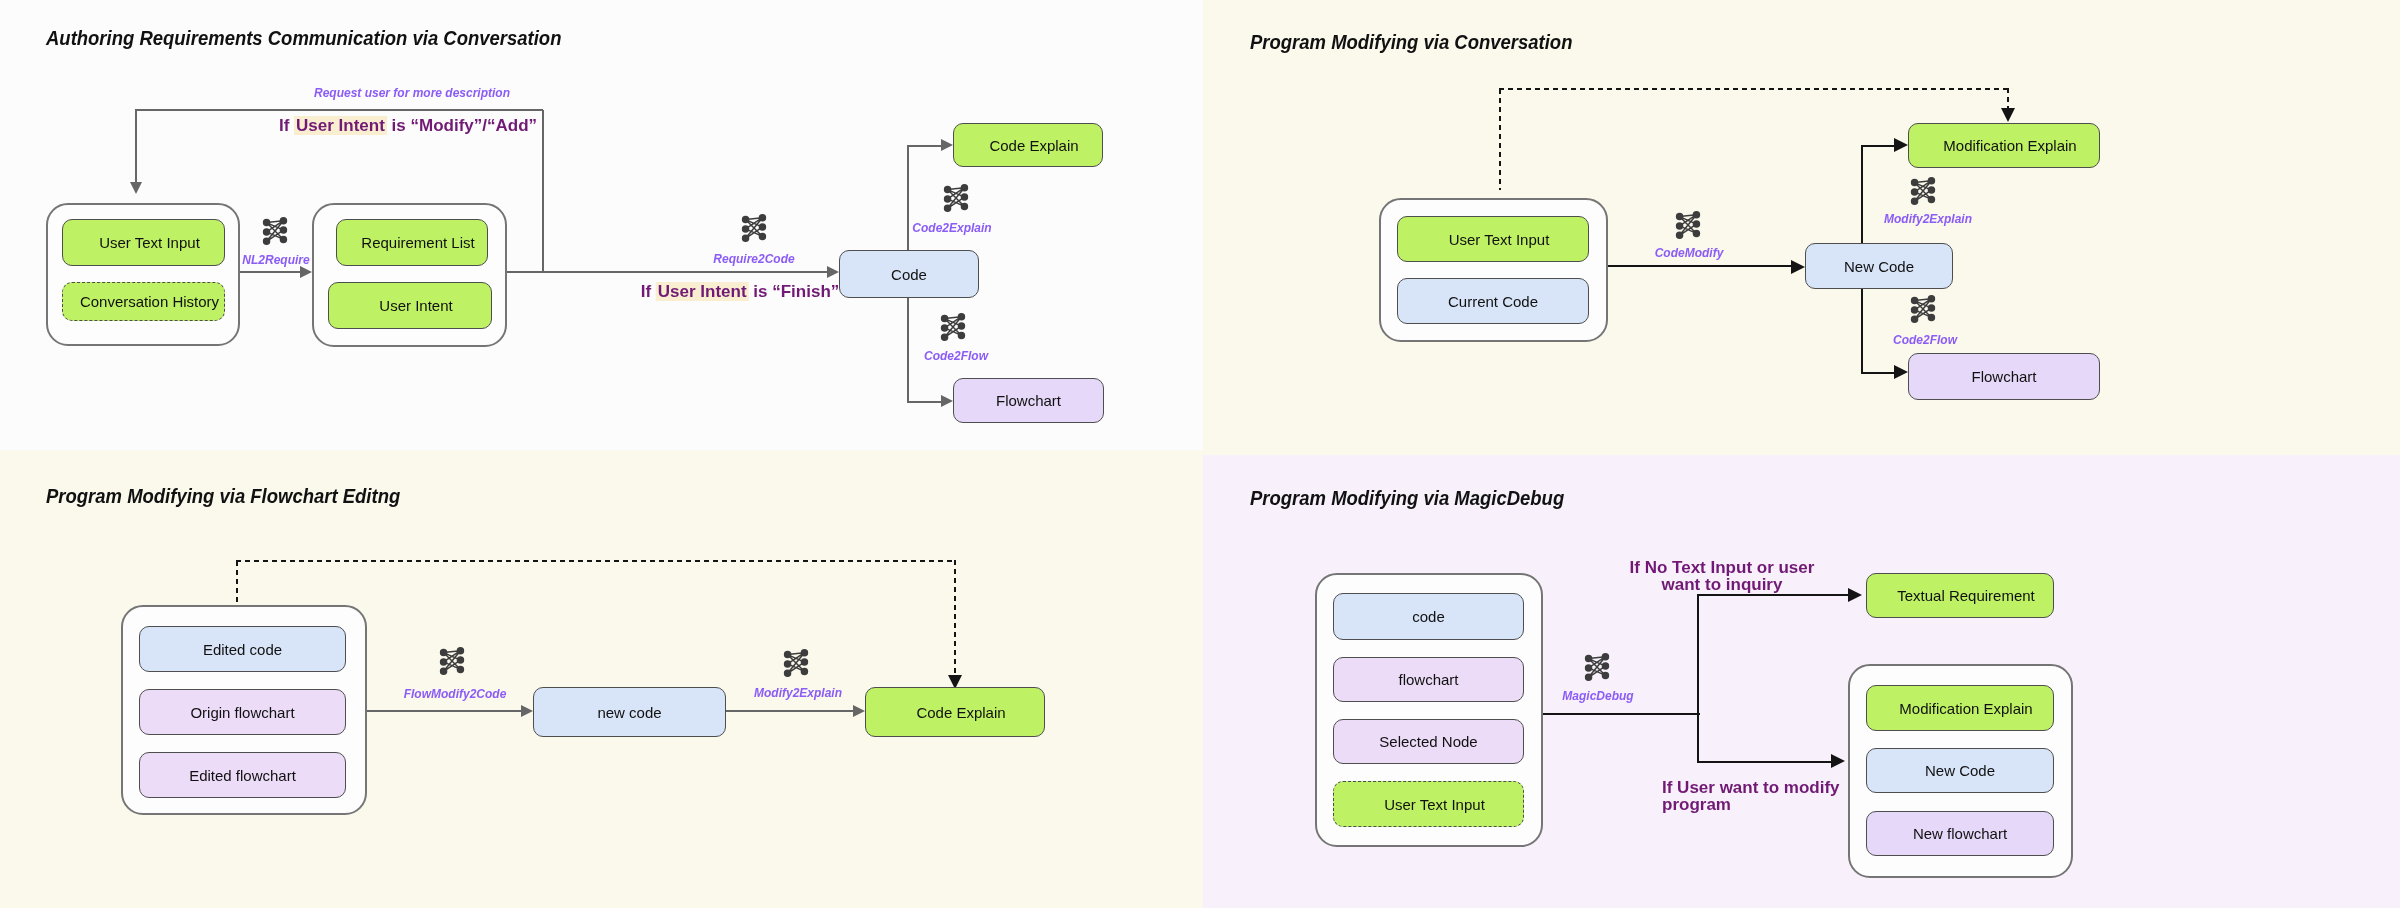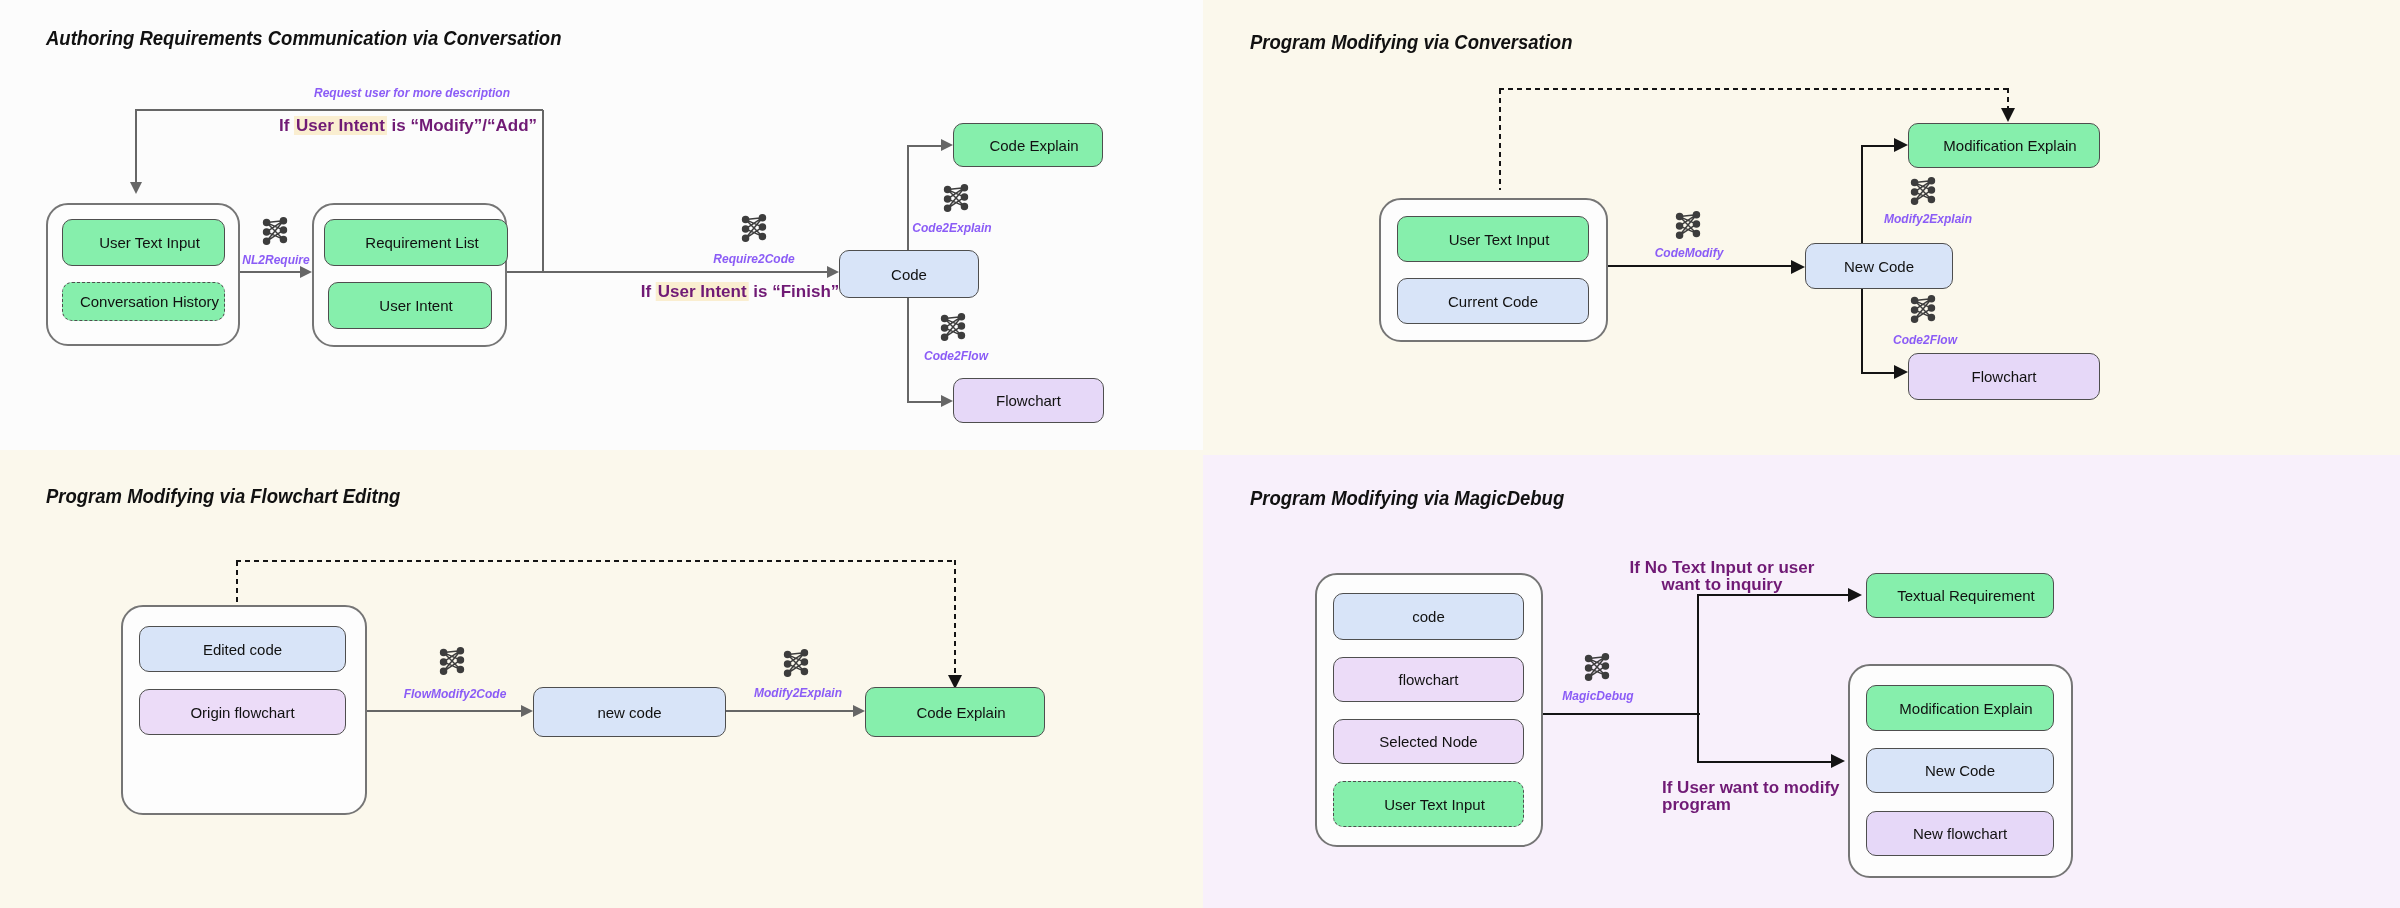--- a/index.html
+++ b/index.html
@@ -4,21 +4,21 @@
 <style>
   html,body{margin:0;padding:0;}
   body{font-family:"Liberation Sans",sans-serif;}
   #canvas{position:relative;width:2400px;height:908px;background:#fbf8ec;overflow:hidden;}
   .quad{position:absolute;}
   .title{position:absolute;font-weight:bold;font-style:italic;font-size:21px;color:#111;
          white-space:nowrap;transform:scaleX(0.88);transform-origin:left top;}
   .container{position:absolute;border:2px solid #757575;border-radius:22px;background:#fdfdfd;box-sizing:border-box;}
   .box{position:absolute;border:1.6px solid #4e4e4e;border-radius:10px;display:flex;align-items:center;
        justify-content:center;font-size:15px;color:#111;box-sizing:border-box;white-space:nowrap;}
-  .tan{background:#86efac;padding-left:12px;}
+  .tan{background:#bef264;padding-left:12px;}
   .blue{background:#d8e4f8;}
   .purple{background:#e6d8f8;}
   .plight{background:#ecdcf8;}
   .dash-border{border-style:dashed;border-width:1.4px;}
   .hline{position:absolute;height:0;border-top:2px solid #666;}
   .vline{position:absolute;width:0;border-left:2px solid #666;}
   .hline.k{border-top:2.6px solid #141414;}
   .vline.k{border-left:2.6px solid #141414;}
   .hdash{position:absolute;height:2.4px;background:repeating-linear-gradient(90deg,#141414 0 5px,transparent 5px 9px);}
   .vdash{position:absolute;width:2.4px;background:repeating-linear-gradient(180deg,#141414 0 5px,transparent 5px 9px);}
@@ -65,21 +65,21 @@
   <div class="box tan dash-border" style="left:62px;top:282px;width:163px;height:39px;">Conversation History</div>
 
   <svg class="nn" viewBox="0 0 32 34" style="left:260px;top:215px;">
       <use href="#nn"></use>
     </svg>
   <div class="lbl" style="left:276px;top:253px;">NL2Require</div>
   <div class="hline" style="left:240px;top:271px;width:62px;"></div>
   <div class="ar right g" style="left:300px;top:266px;"></div>
 
   <div class="container" style="left:312px;top:203px;width:195px;height:144px;"></div>
-  <div class="box tan" style="left:324px;top:219px;width:184px;height:47px;">Requirement List</div>
+  <div class="box tan" style="left:336px;top:219px;width:152px;height:47px;">Requirement List</div>
   <div class="box tan" style="left:328px;top:282px;width:164px;height:47px;">User Intent</div>
 
   <div class="vline" style="left:542px;top:110px;height:162px;"></div>
   <div class="hline" style="left:135px;top:109px;width:408px;"></div>
   <div class="vline" style="left:135px;top:109px;height:73px;"></div>
   <div class="ar down g" style="left:130px;top:182px;"></div>
   <div class="lbl" style="left:412px;top:86px;">Request user for more description</div>
   <div class="cond" style="left:408px;top:116px;"><span>If </span><span class="hl">User Intent</span><span> is “Modify”/“Add”</span></div>
 
   <div class="hline" style="left:507px;top:271px;width:320px;"></div>
@@ -146,20 +146,21 @@
       <use href="#nn"></use>
     </svg>
   <div class="lbl" style="left:1925px;top:333px;">Code2Flow</div>
   <div class="box purple" style="left:1908px;top:353px;width:192px;height:47px;">Flowchart</div>
 
   <div class="title" style="left:46px;top:484px;">Program Modifying via Flowchart Editng</div>
 
   <div class="container" style="left:121px;top:605px;width:246px;height:210px;"></div>
   <div class="box blue" style="left:139px;top:626px;width:207px;height:46px;">Edited code</div>
   <div class="box plight" style="left:139px;top:689px;width:207px;height:46px;">Origin flowchart</div>
+  <div class="box plight" style="left:139px;top:752px;width:207px;height:46px;">Edited flowchart</div>
 
   <div class="vdash" style="left:236px;top:561px;height:44px;"></div>
   <div class="hdash" style="left:236px;top:560px;width:720px;"></div>
   <div class="vdash" style="left:954px;top:560px;height:115px;"></div>
   <div class="ar down k" style="left:948px;top:675px;"></div>
 
   <svg class="nn" viewBox="0 0 32 34" style="left:437px;top:645px;">
       <use href="#nn"></use>
     </svg>
   <div class="lbl" style="left:455px;top:687px;">FlowModify2Code</div>

